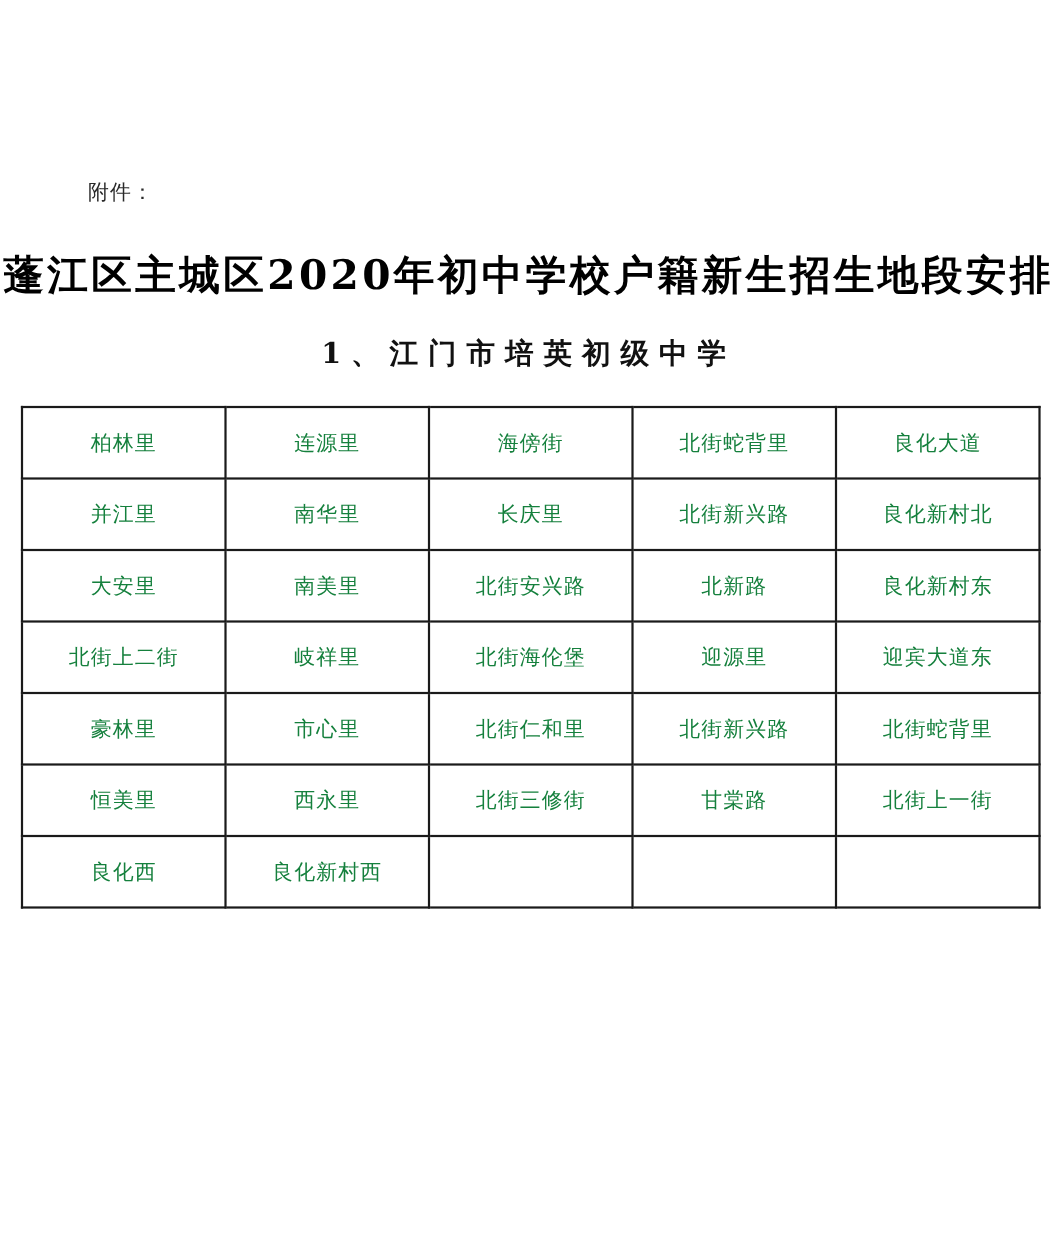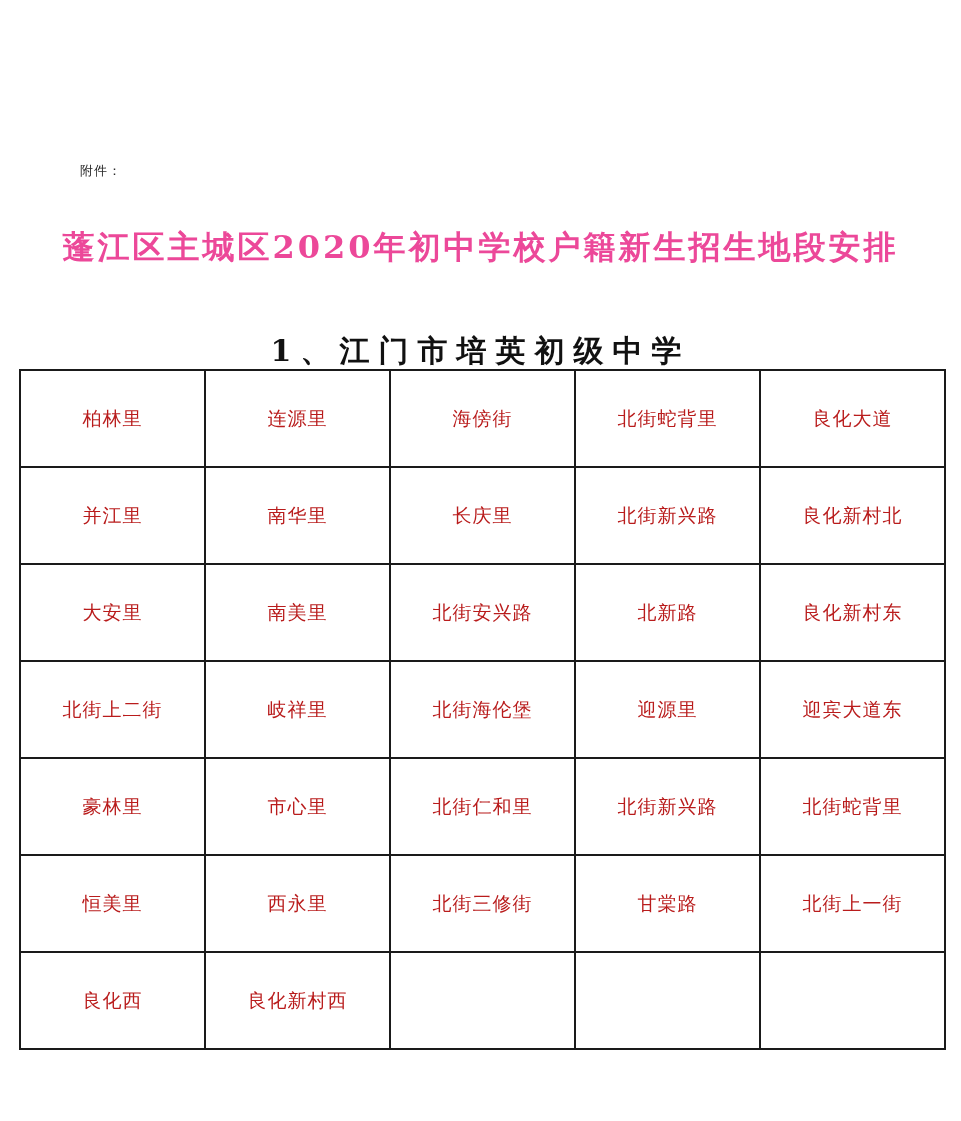--- a/index.html
+++ b/index.html
@@ -12,62 +12,62 @@
       height: 1121px;
       position: relative;
       overflow: hidden;
       font-family: "DejaVu Serif", "Liberation Serif", serif;
       color: #1a1a1a;
     }
     .attachment-label {
       position: absolute;
       left: 80px;
       top: 162px;
-      font-size: 13px;
+      font-size: 19px;
       color: #2a2a2a;
       letter-spacing: 1px;
     }
     .doc-title {
       position: absolute;
       left: 0;
       top: 226px;
       width: 961px;
       text-align: center;
-      font-size: 32px;
+      font-size: 37px;
       font-weight: bold;
       letter-spacing: 3px;
-      color: #ec4899;
+      color: #000000;
     }
     .section-title {
       position: absolute;
       left: 0;
-      top: 331px;
+      top: 304px;
       width: 961px;
       text-align: center;
-      font-size: 30px;
+      font-size: 26px;
       font-weight: bold;
       letter-spacing: 9px;
       color: #111;
     }
     .address-table {
       position: absolute;
       left: 19px;
       top: 369px;
       width: 927px;
       border-collapse: collapse;
       table-layout: fixed;
     }
     .address-table td {
       border: 2px solid #1a1a1a;
       height: 63px;
-      padding: 16px;
+      padding: 0;
       text-align: center;
       vertical-align: middle;
       font-size: 19px;
-      color: #b91c1c;
+      color: #15803d;
       letter-spacing: 1px;
       font-family: "DejaVu Sans", "Liberation Sans", sans-serif;
     }
   </style>
 </head>
 <body>
 
 <div class="attachment-label">附件：</div>
 <div class="doc-title">蓬江区主城区2020年初中学校户籍新生招生地段安排</div>
 <div class="section-title">1、江门市培英初级中学</div>

